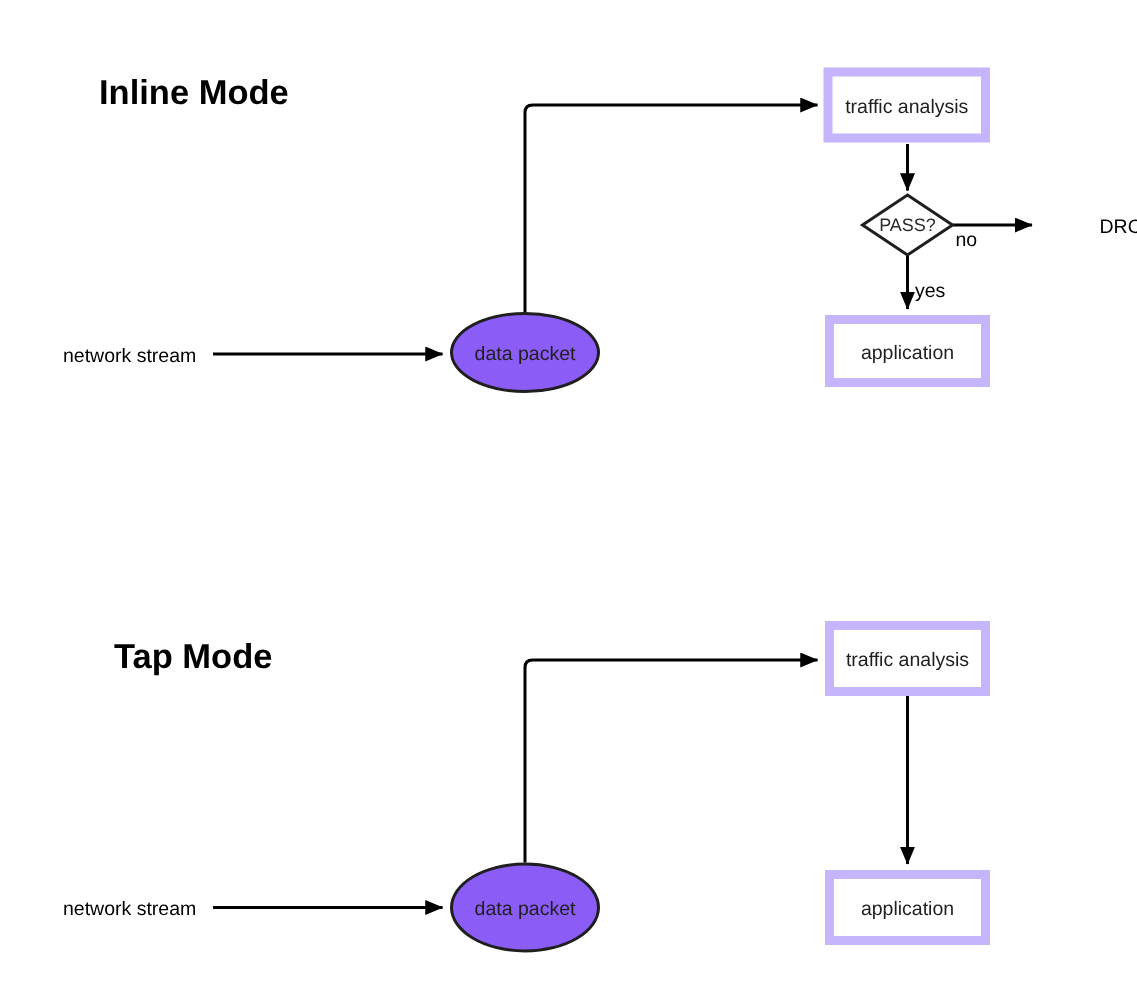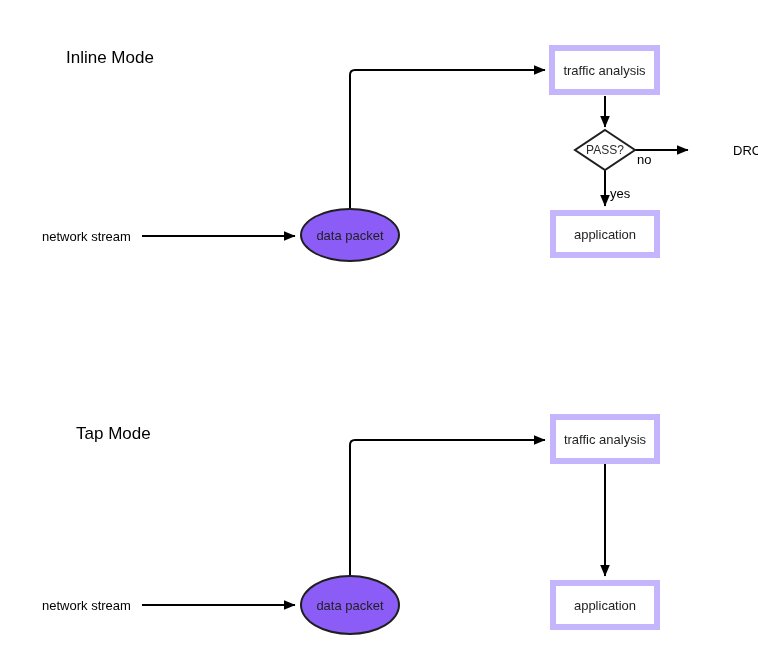--- a/index.html
+++ b/index.html
@@ -17,22 +17,22 @@
     overflow: hidden;
   }
   #edges {
     position: absolute;
     left: 0; top: 0;
     width: 758px; height: 656px;
     z-index: 1;
   }
   .section-title {
     position: absolute;
-    font-size: 17px;
-    font-weight: normal;
+    font-size: 23px;
+    font-weight: bold;
     color: #000000;
     white-space: nowrap;
     z-index: 3;
   }
   .node-box {
     position: absolute;
     box-sizing: border-box;
     border: 6px solid #c4b5fd;
     background: #ffffff;
     display: flex;

